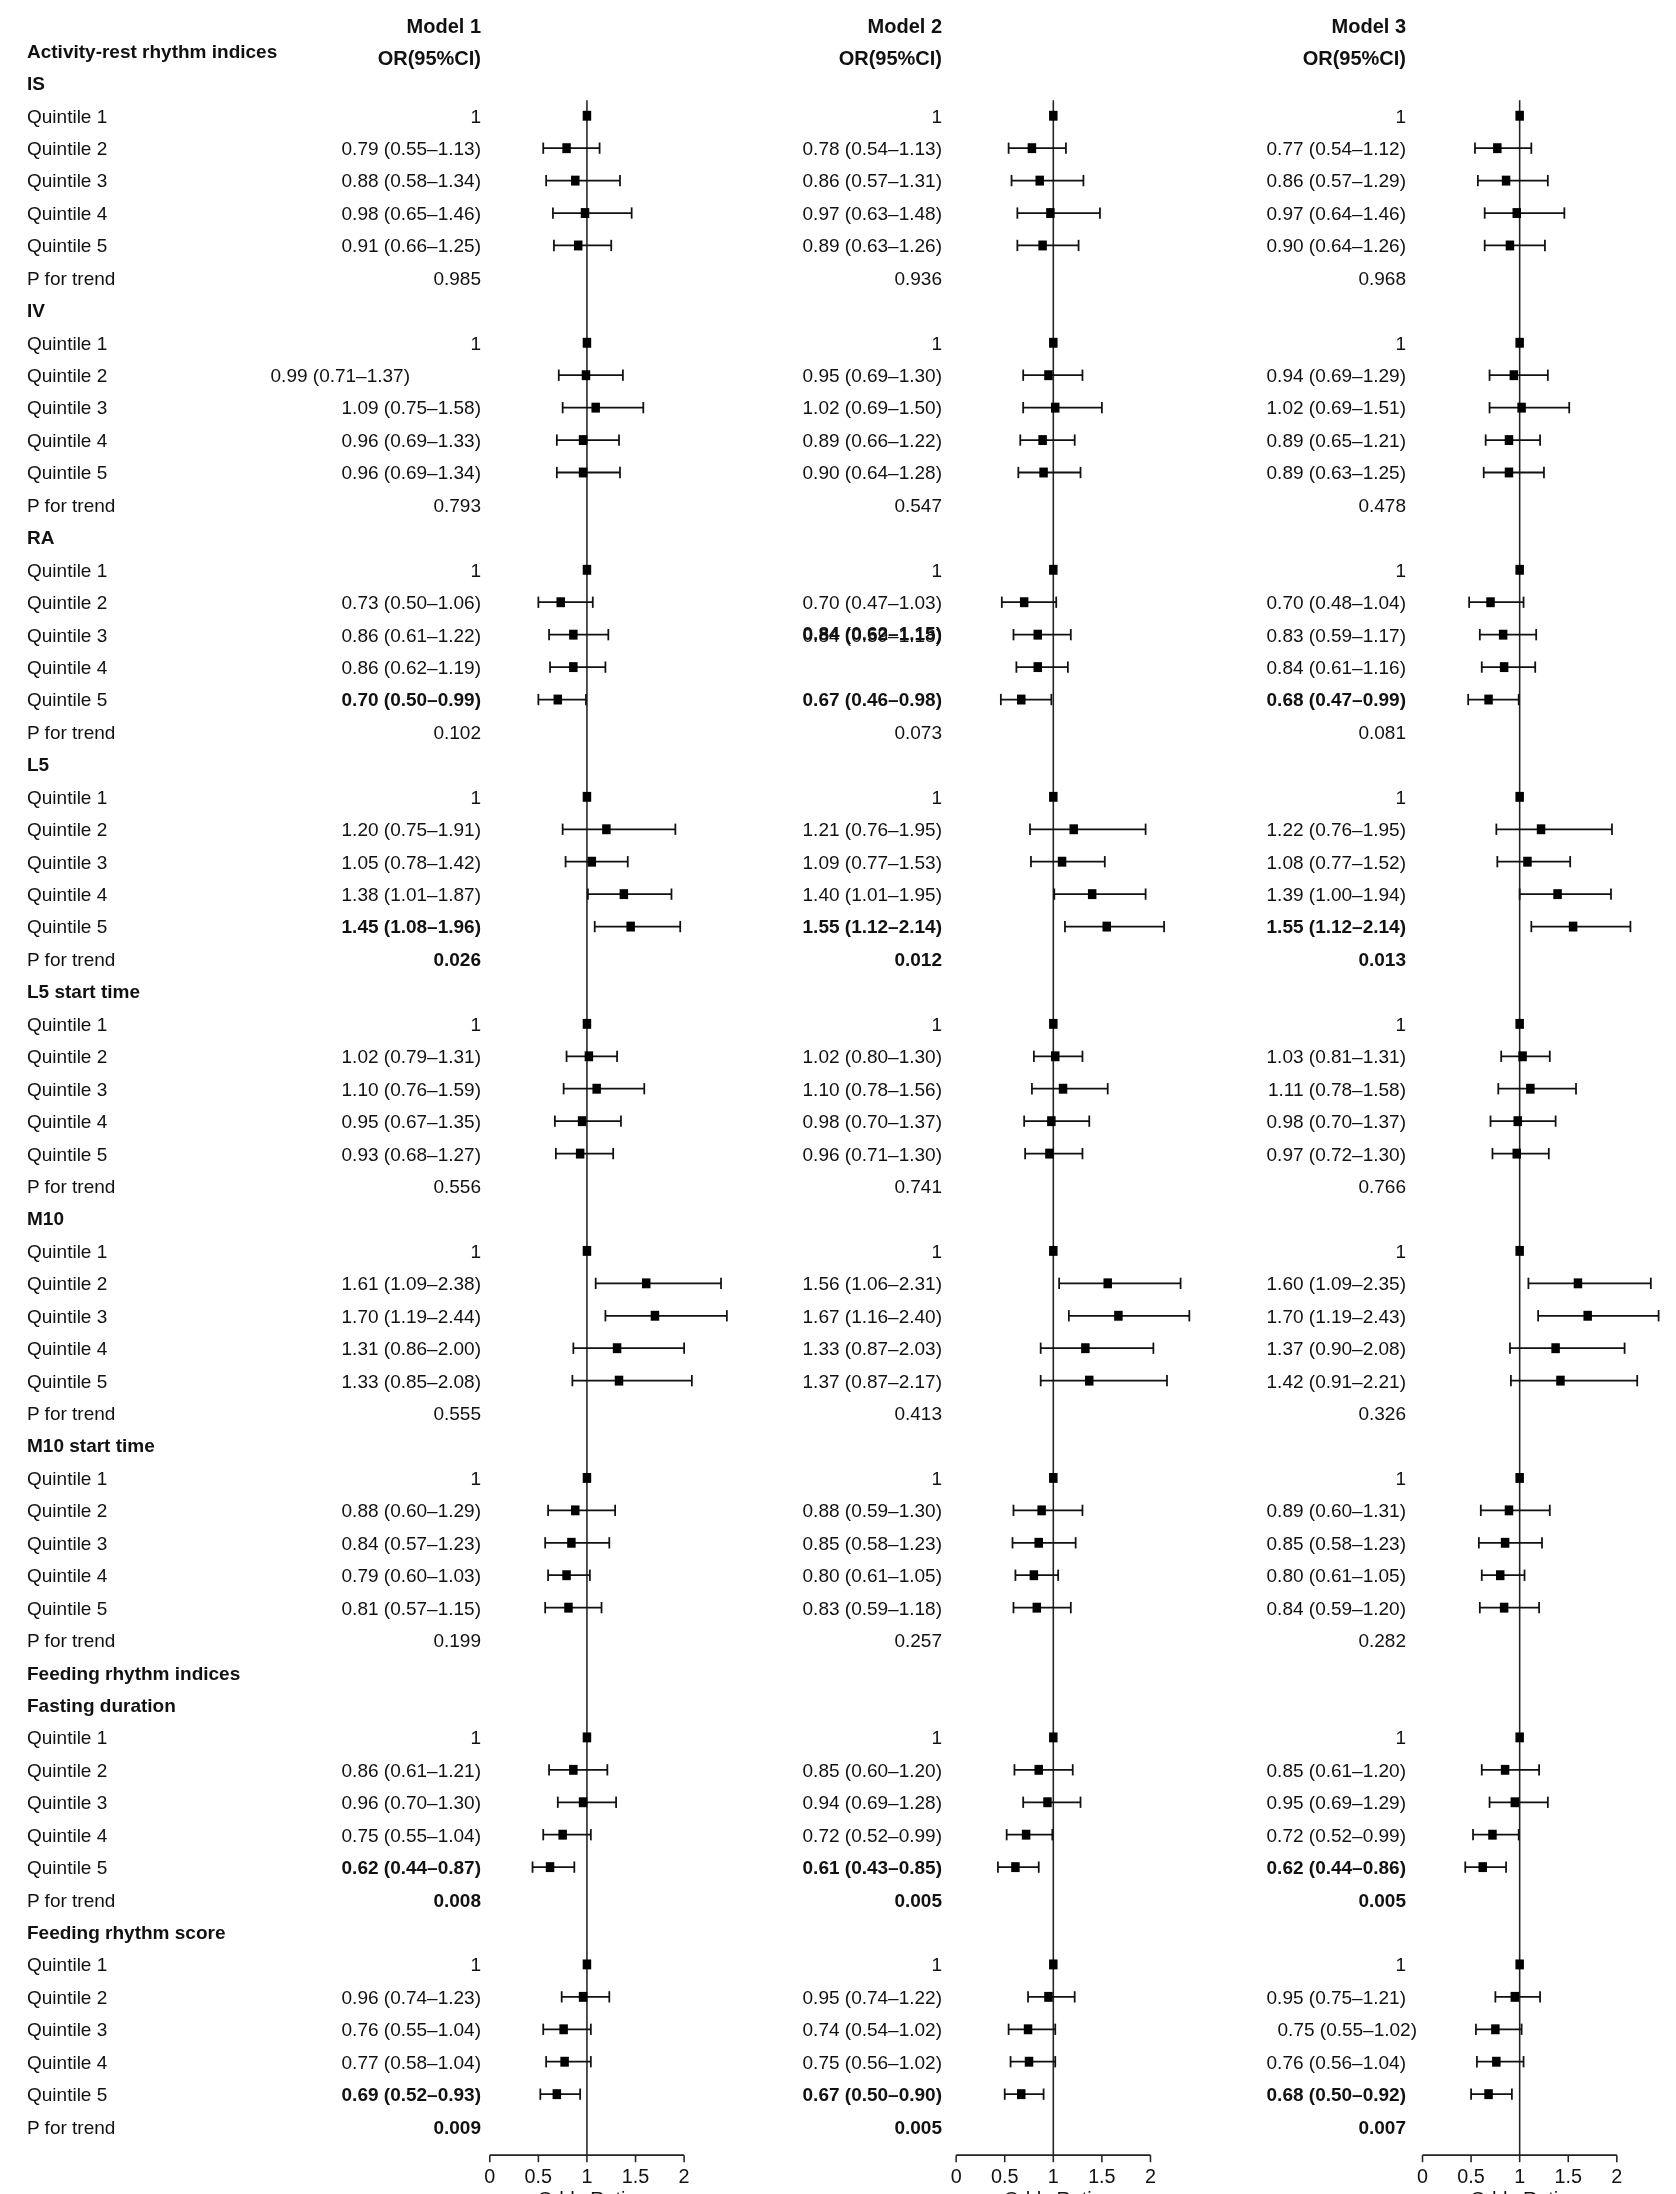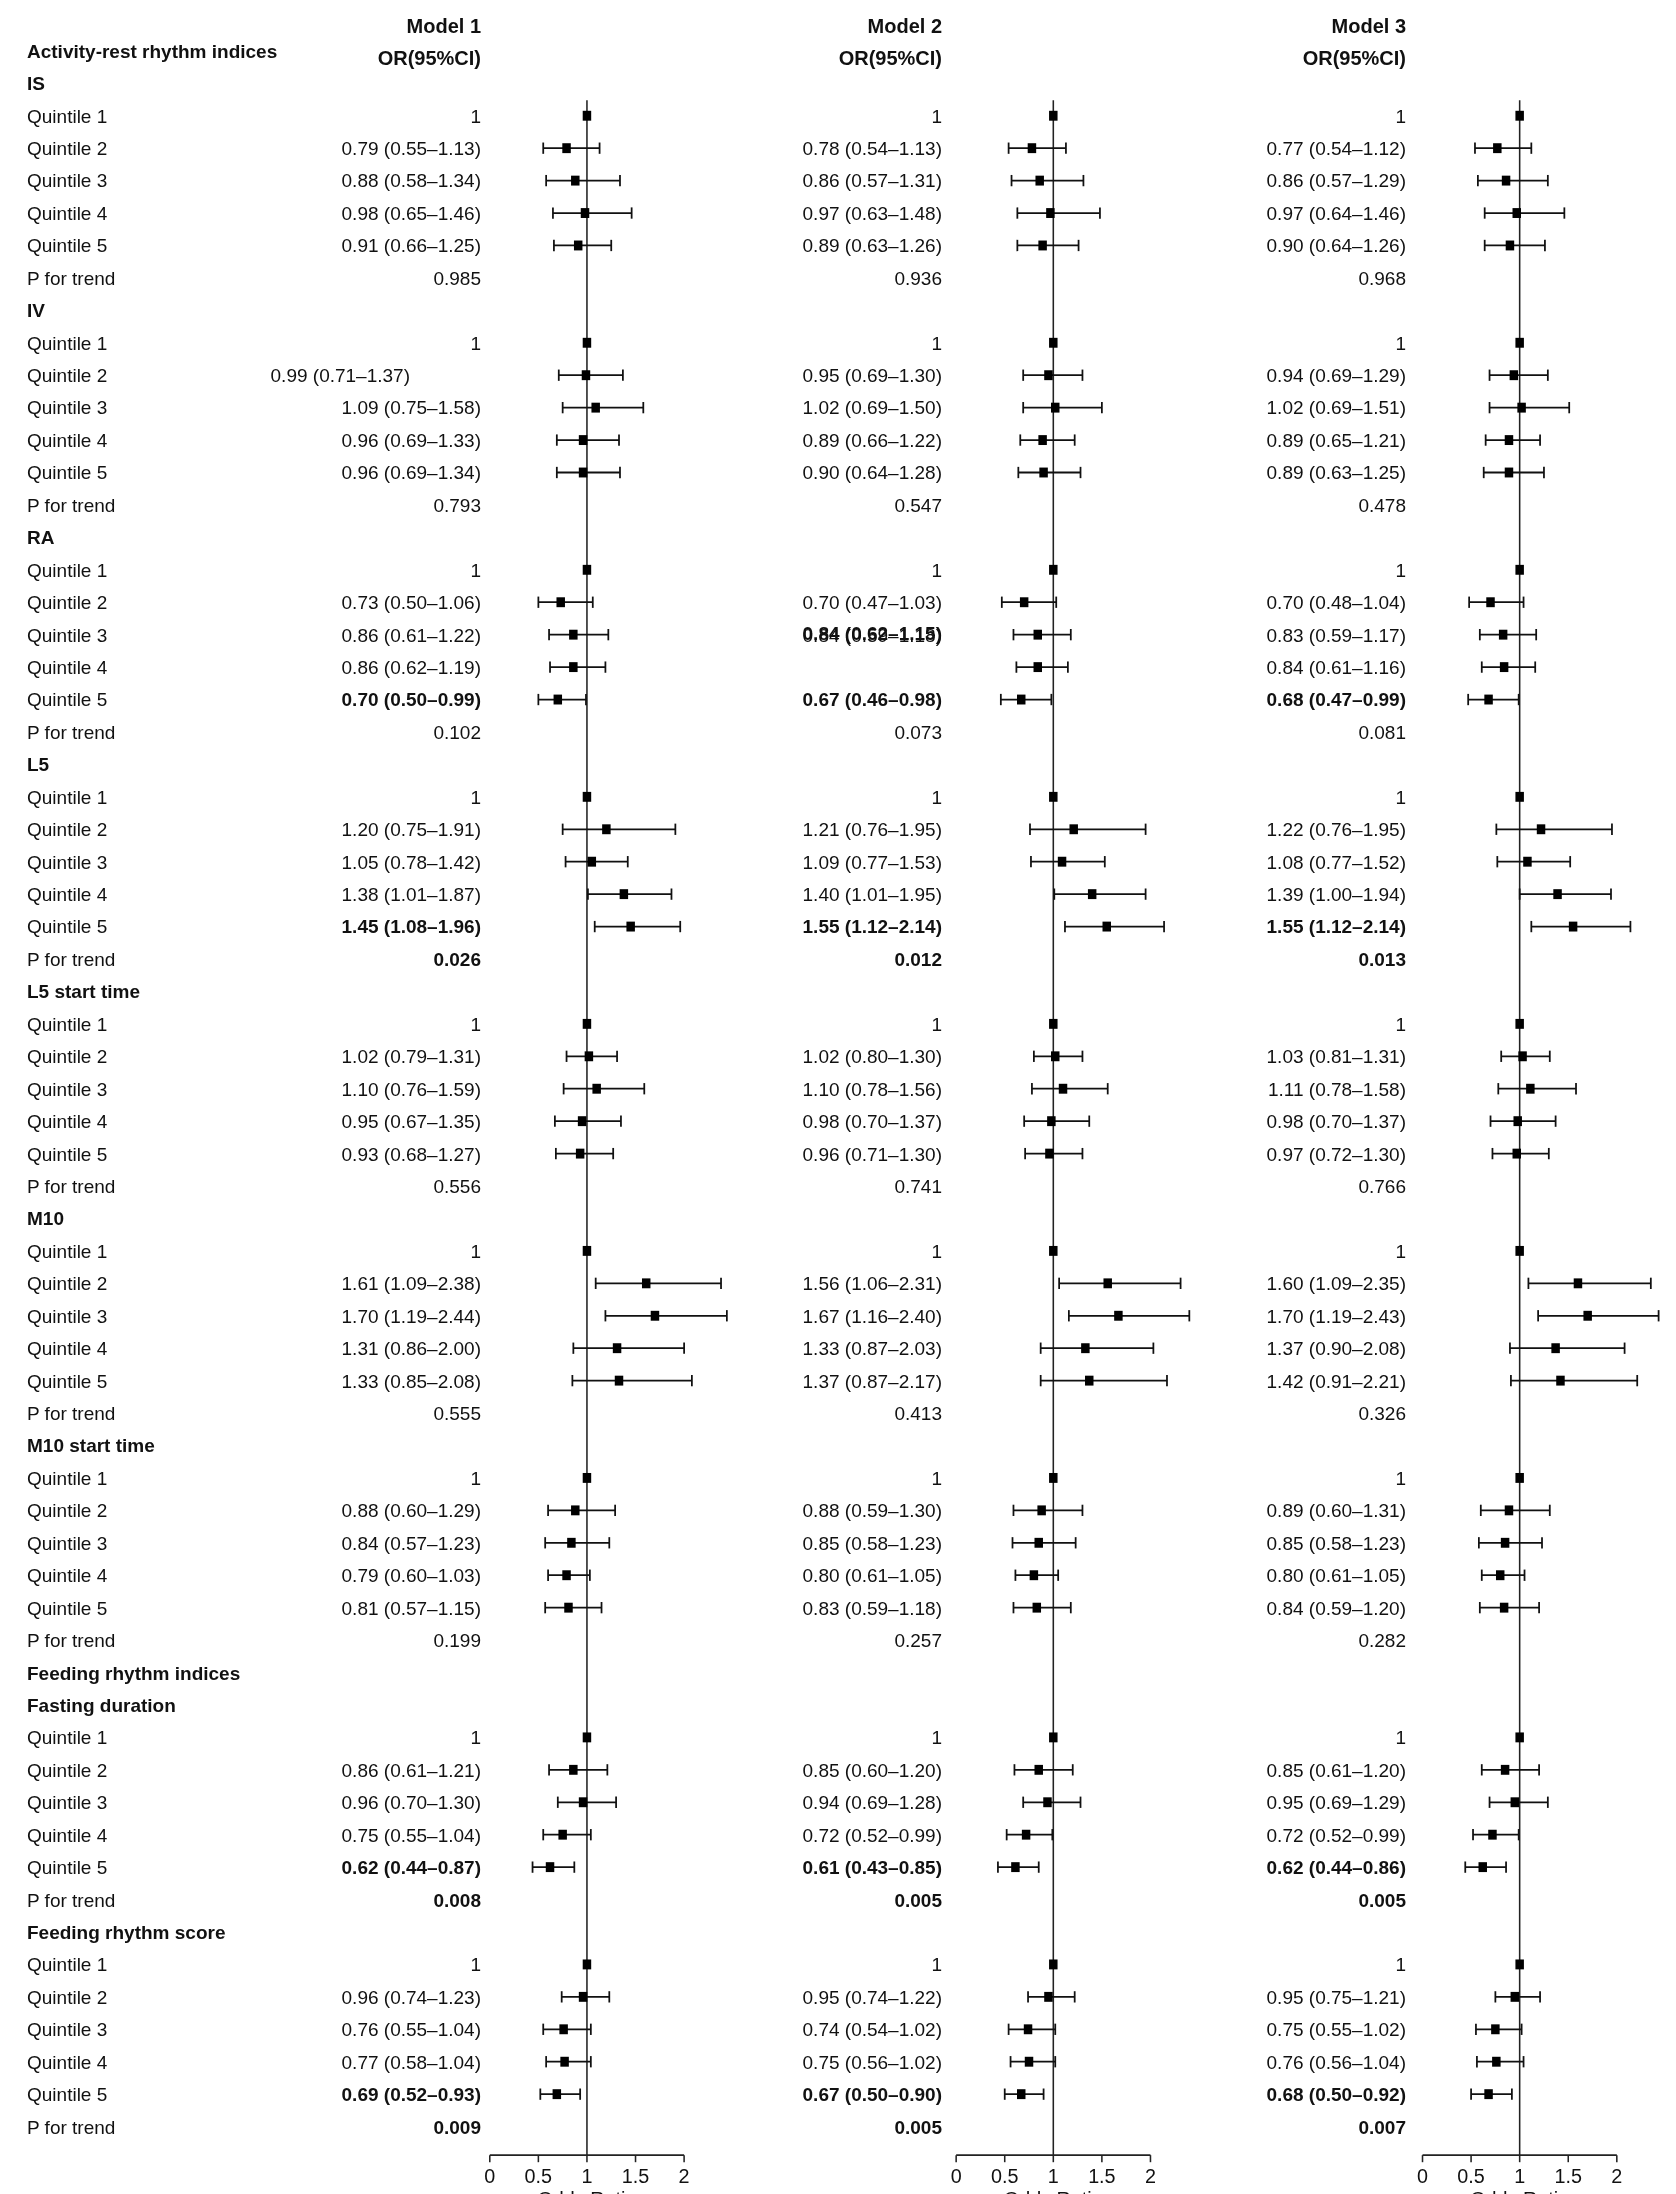--- a/index.html
+++ b/index.html
@@ -231,21 +231,21 @@
       <div class="val" style="right: 1196px; top: 1955px;">1</div>
       <div class="val" style="right: 735px; top: 1955px;">1</div>
       <div class="val" style="right: 271px; top: 1955px;">1</div>
       <div class="lbl" style="top: 1988px;">Quintile 2</div>
       <div class="val" style="right: 1196px; top: 1988px;">0.96 (0.74–1.23)</div>
       <div class="val" style="right: 735px; top: 1988px;">0.95 (0.74–1.22)</div>
       <div class="val" style="right: 271px; top: 1988px;">0.95 (0.75–1.21)</div>
       <div class="lbl" style="top: 2020px;">Quintile 3</div>
       <div class="val" style="right: 1196px; top: 2020px;">0.76 (0.55–1.04)</div>
       <div class="val" style="right: 735px; top: 2020px;">0.74 (0.54–1.02)</div>
-      <div class="val" style="right: 271px; top: 2020px;">0.75 (0.55–1.02)</div>
+      <div class="val" style="right: 260px; top: 2020px;">0.75 (0.55–1.02)</div>
       <div class="lbl" style="top: 2053px;">Quintile 4</div>
       <div class="val" style="right: 1196px; top: 2053px;">0.77 (0.58–1.04)</div>
       <div class="val" style="right: 735px; top: 2053px;">0.75 (0.56–1.02)</div>
       <div class="val" style="right: 271px; top: 2053px;">0.76 (0.56–1.04)</div>
       <div class="lbl" style="top: 2085px;">Quintile 5</div>
       <div class="val bold" style="right: 1196px; top: 2085px;">0.69 (0.52–0.93)</div>
       <div class="val bold" style="right: 735px; top: 2085px;">0.67 (0.50–0.90)</div>
       <div class="val bold" style="right: 271px; top: 2085px;">0.68 (0.50–0.92)</div>
       <div class="lbl" style="top: 2118px;">P for trend</div>
       <div class="val bold" style="right: 1196px; top: 2118px;">0.009</div>

